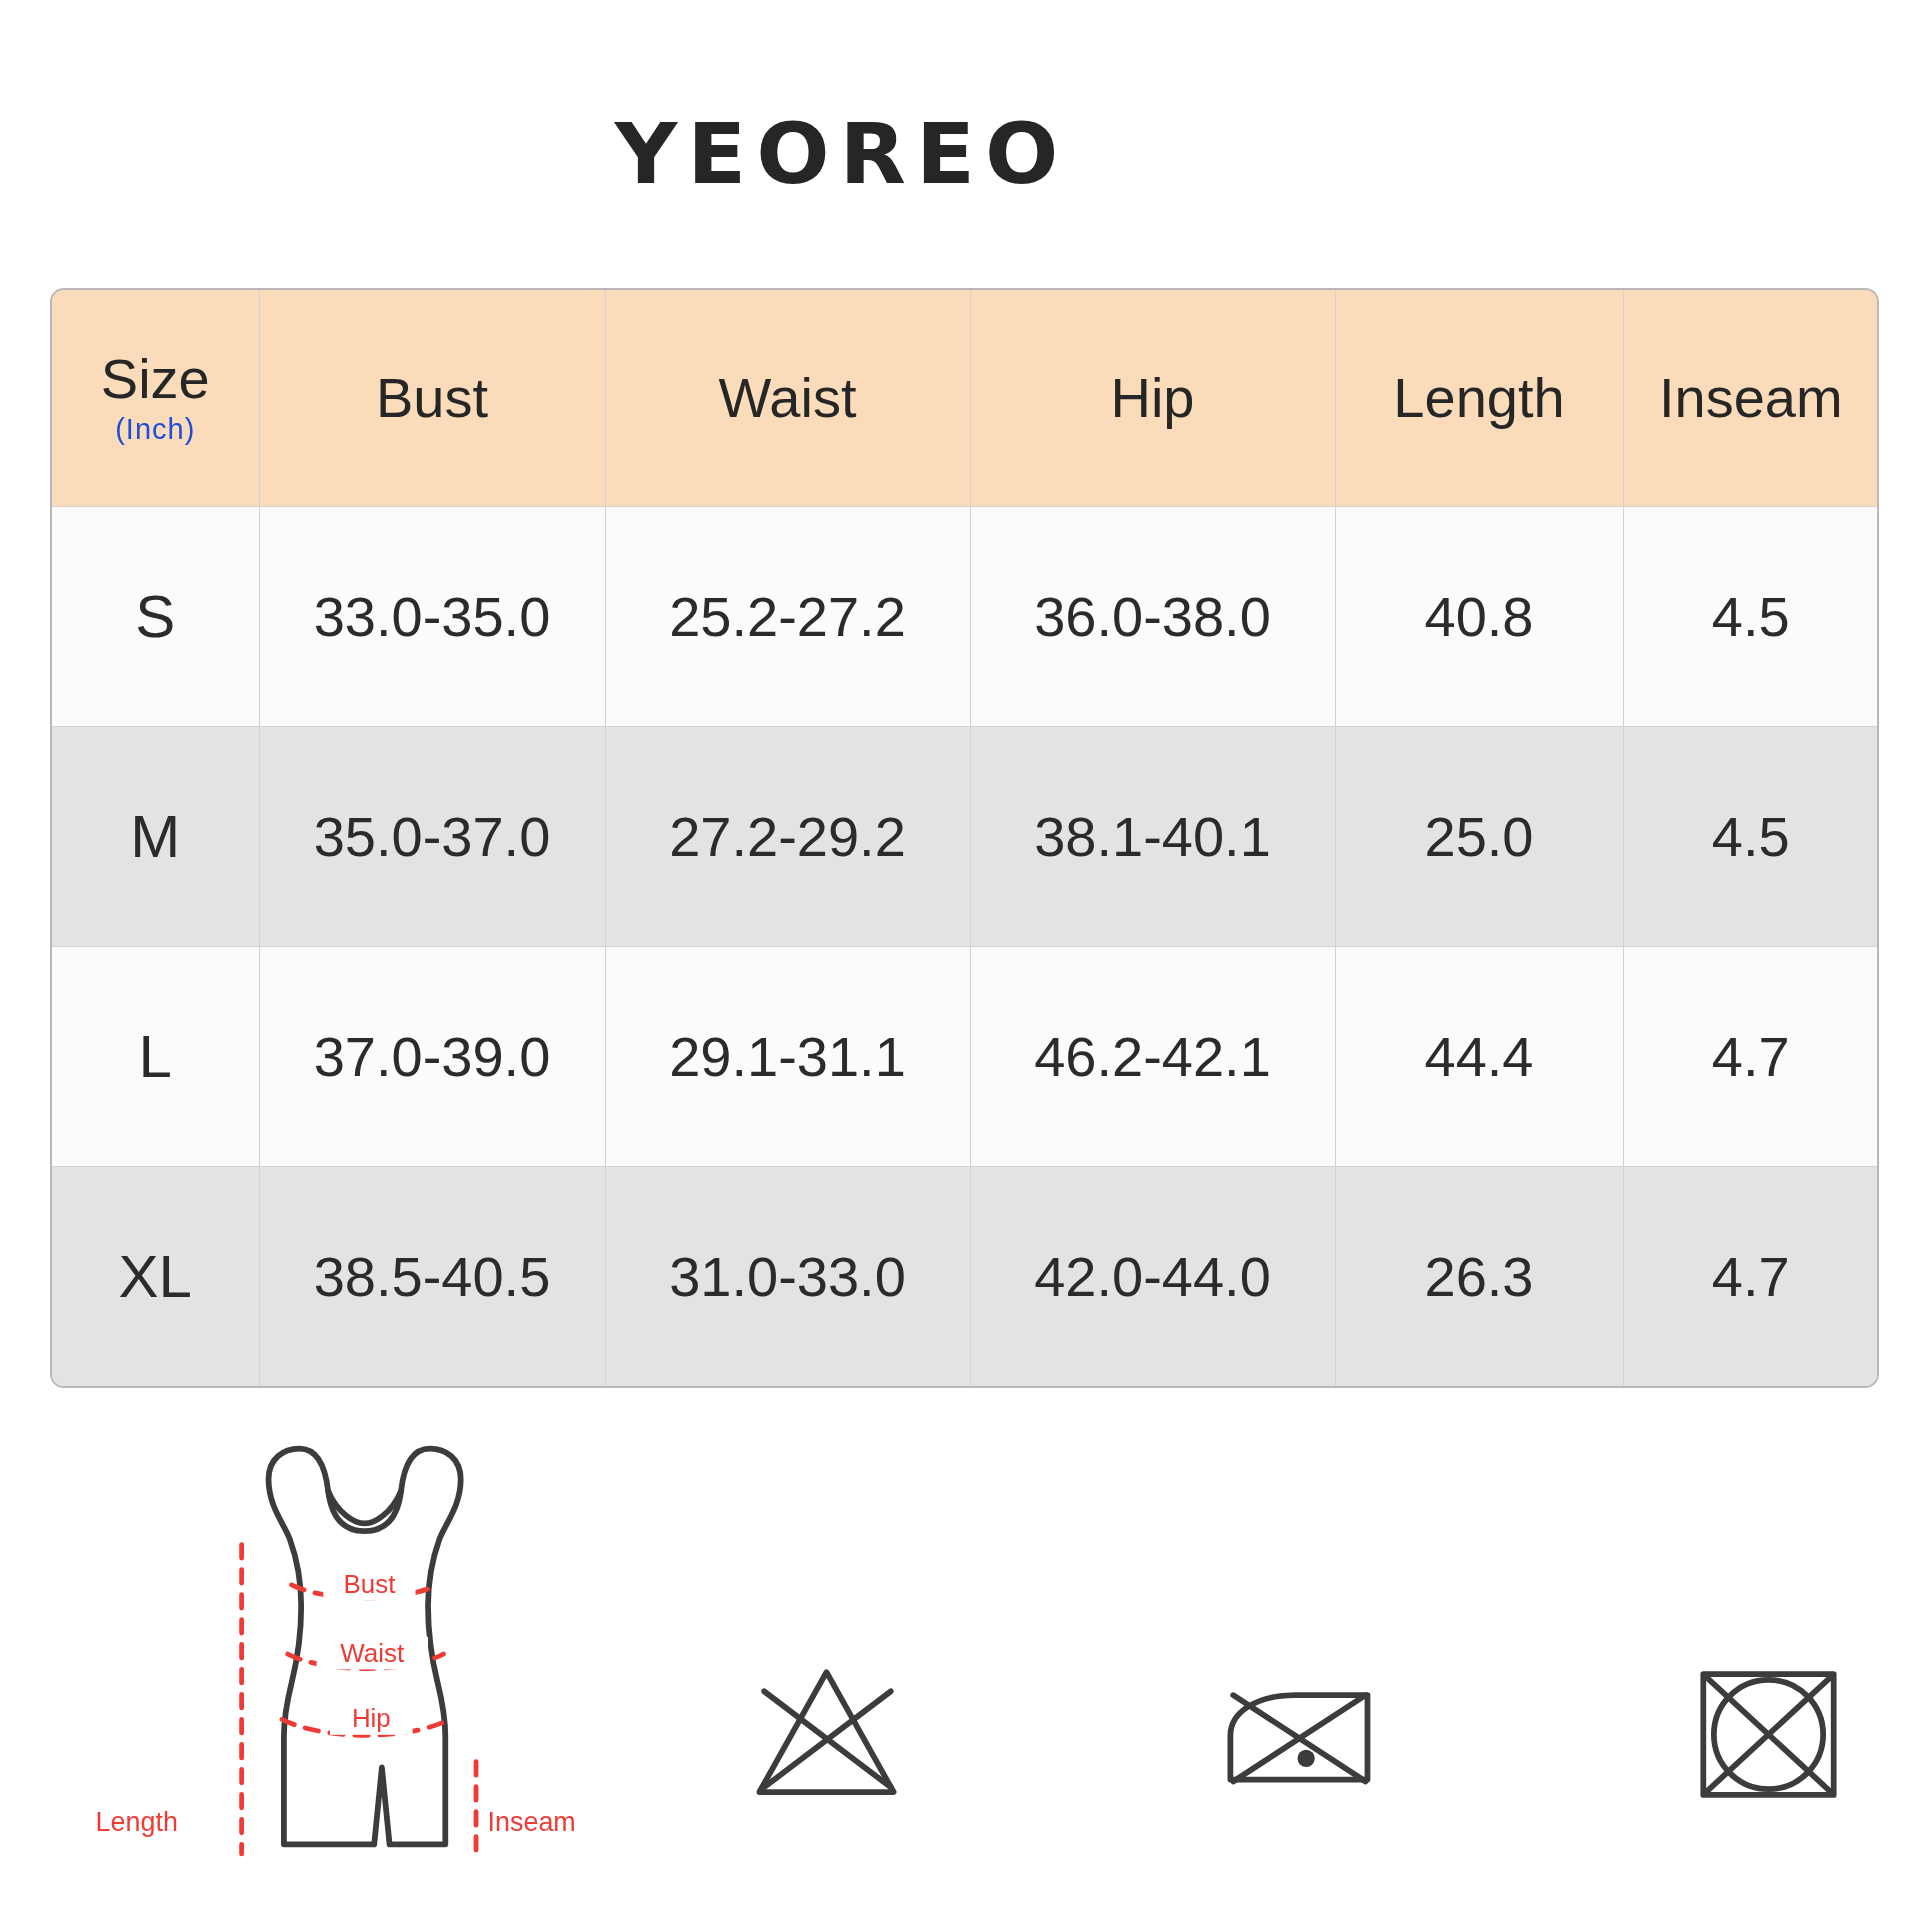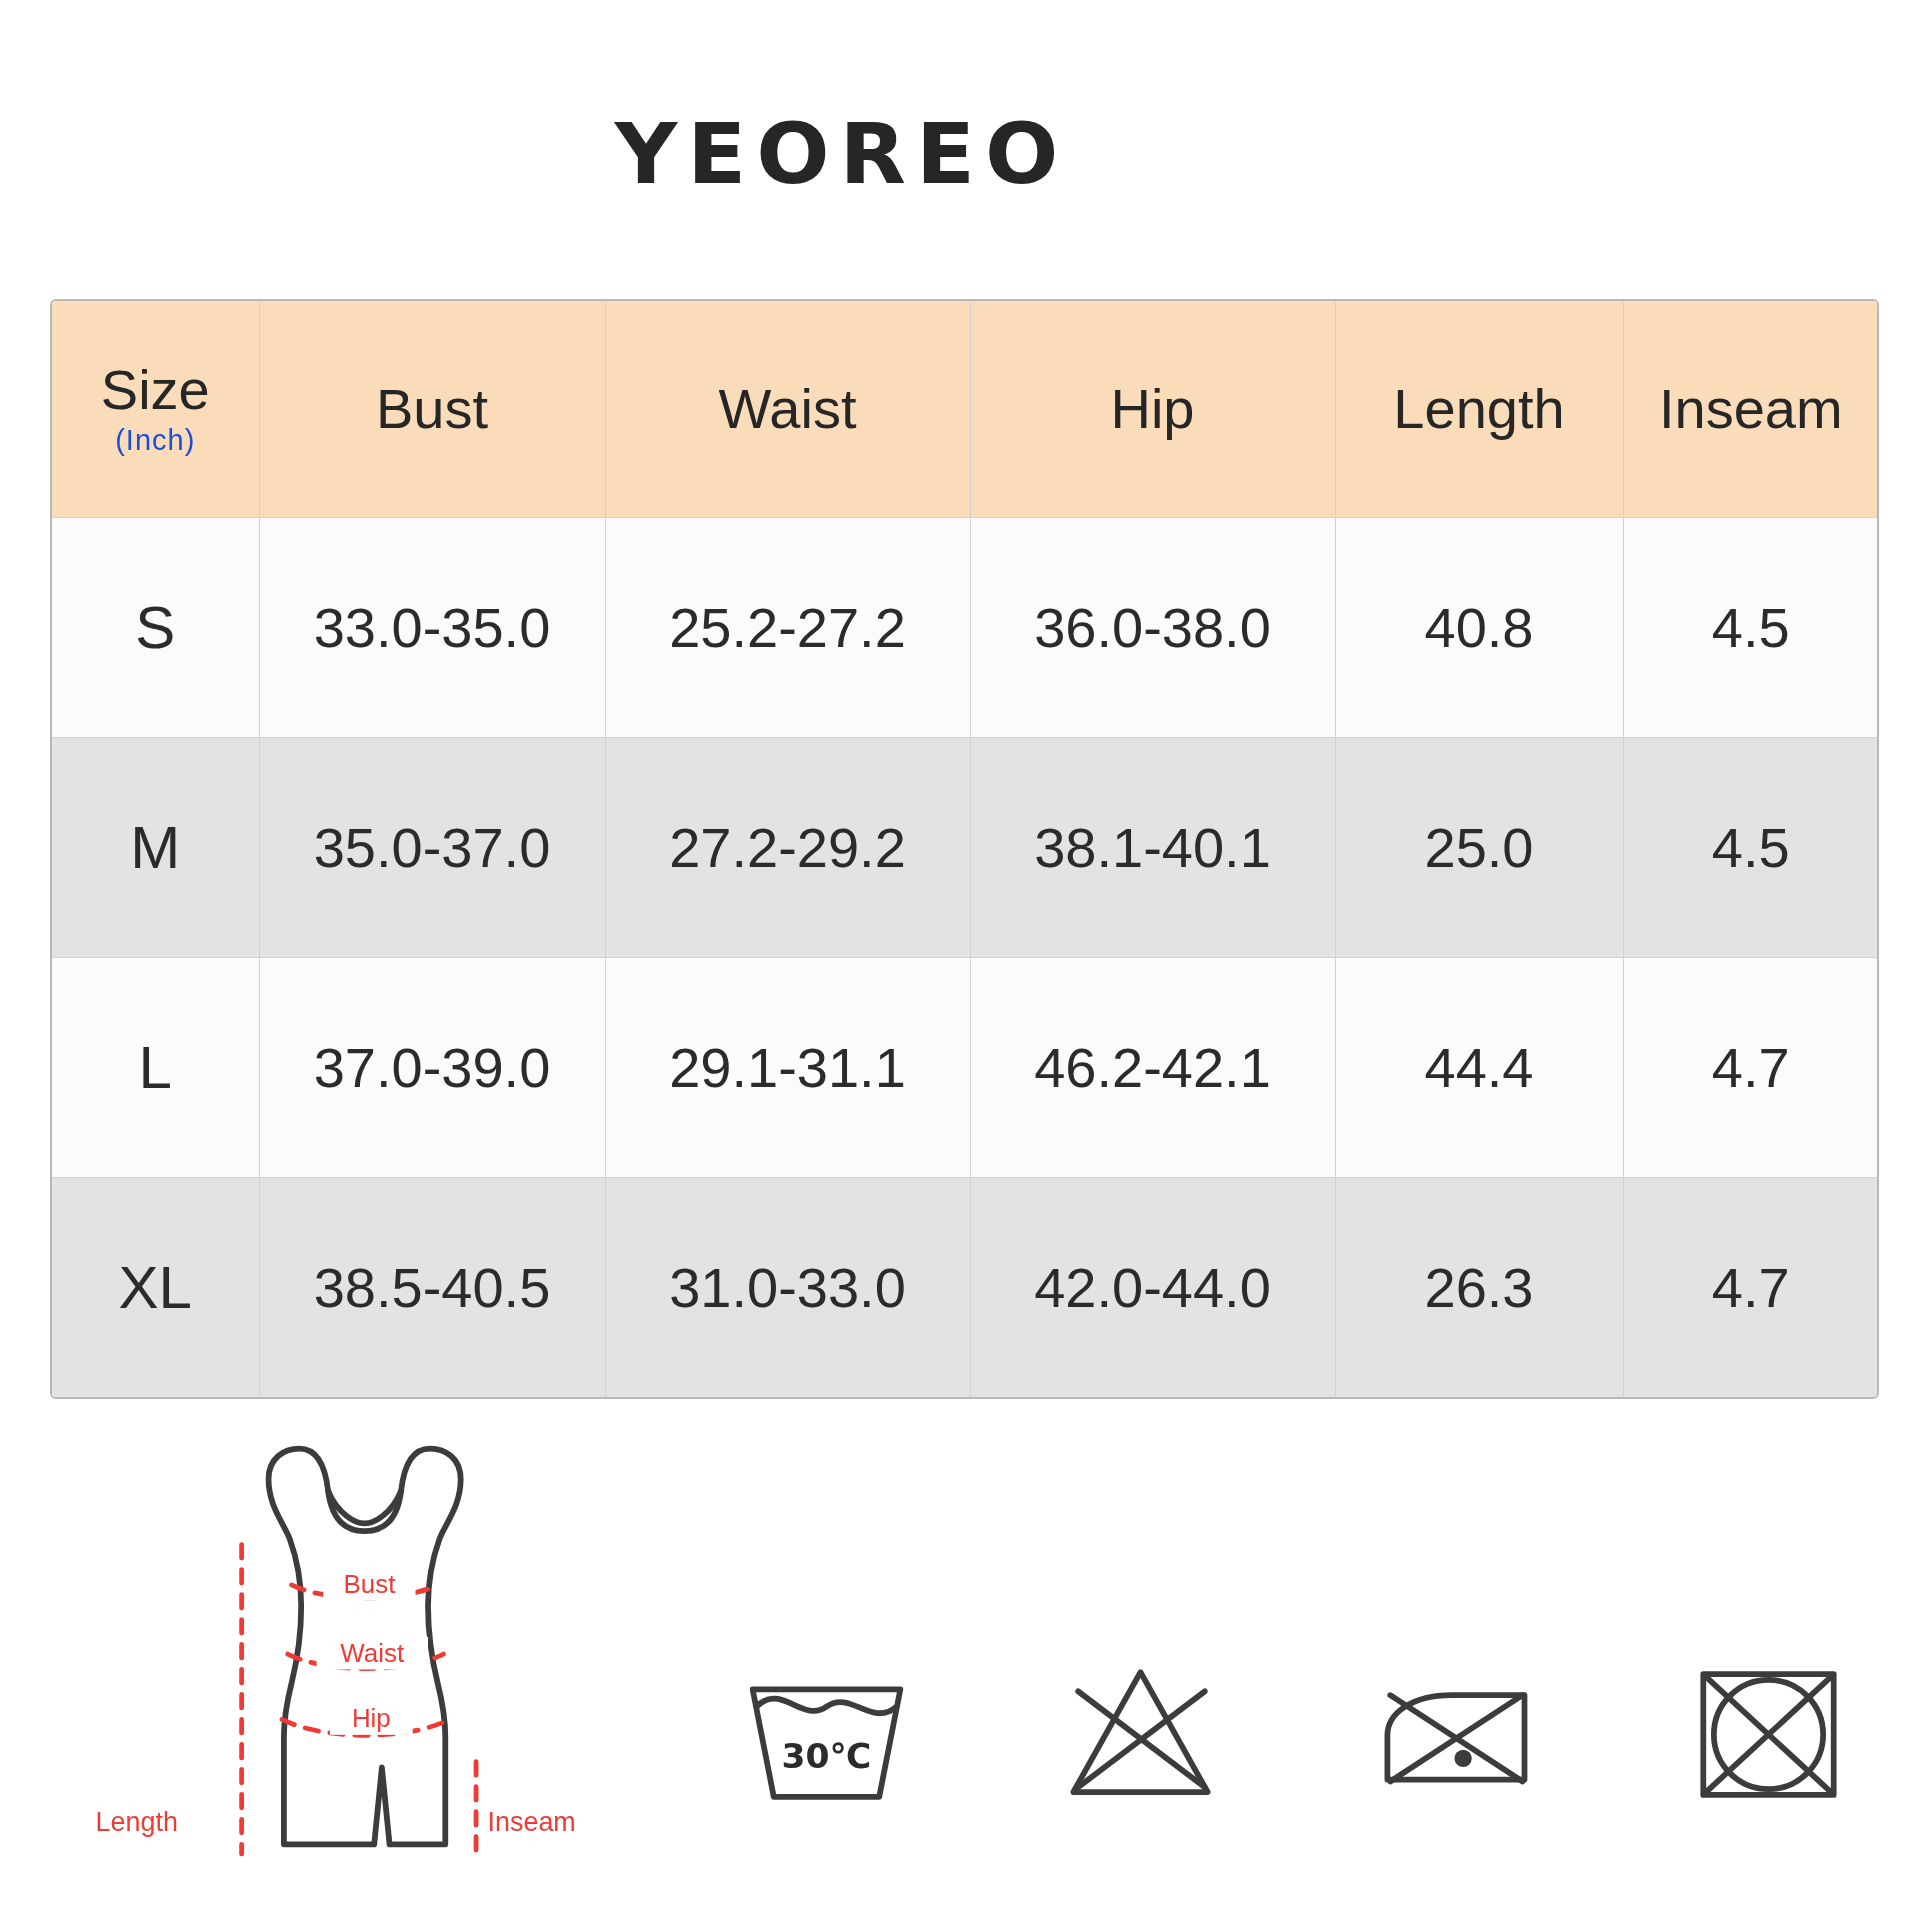--- a/index.html
+++ b/index.html
@@ -31,24 +31,24 @@
     letter-spacing: 9.6px;
     color: #262626;
     padding-top: 106px;
     transform: scaleX(1.04);
   }
 
   
   .table-wrap {
     position: absolute;
     left: 50px;
-    top: 299px;
+    top: 288px;
     width: 1825px;
     border: 2.9px solid #b8b8b8;
-    border-radius: 6px;
+    border-radius: 14px;
     overflow: hidden;
     background: #fff;
   }
   table.size-table {
     width: 100%;
     border-collapse: collapse;
     table-layout: fixed;
   }
   table.size-table col.c-size   { width: 207px; }
   table.size-table col.c-bust   { width: 346px; }
@@ -262,27 +262,20 @@
         </g>
         <g font-family="Liberation Sans, sans-serif" font-size="28" fill="#ef3b36">
           <text x="10" y="416">Length</text>
           <text x="418" y="416">Inseam</text>
         </g>
       </svg>
     </div>
 
     <div class="care-icons">
 
-      <div class="care-icon">
-        <svg width="183" height="163" viewBox="0 0 190 170" xmlns="http://www.w3.org/2000/svg">
-          <path d="M18 38 L172 38 L150 150 L40 150 Z" fill="none" stroke="#3c3c3c" stroke-width="6" stroke-linejoin="round"></path>
-          <path d="M22 56 C48 30 70 74 95 56 C120 38 142 78 168 56" fill="none" stroke="#3c3c3c" stroke-width="6" stroke-linecap="round"></path>
-          <text x="95" y="120" text-anchor="middle" font-family="DejaVu Sans, sans-serif" font-size="36" font-weight="bold" fill="#2b2b2b">30℃</text>
-        </svg>
-      </div>
 
       <div class="care-icon">
         <svg width="183" height="163" viewBox="0 0 190 170" xmlns="http://www.w3.org/2000/svg">
           <g fill="none" stroke="#3c3c3c" stroke-width="6" stroke-linejoin="round" stroke-linecap="round">
             <path d="M95 20 L165 145 L25 145 Z"></path>
             <path d="M30 40 L162 140"></path>
             <path d="M162 40 L30 140"></path>
           </g>
         </svg>
       </div>

